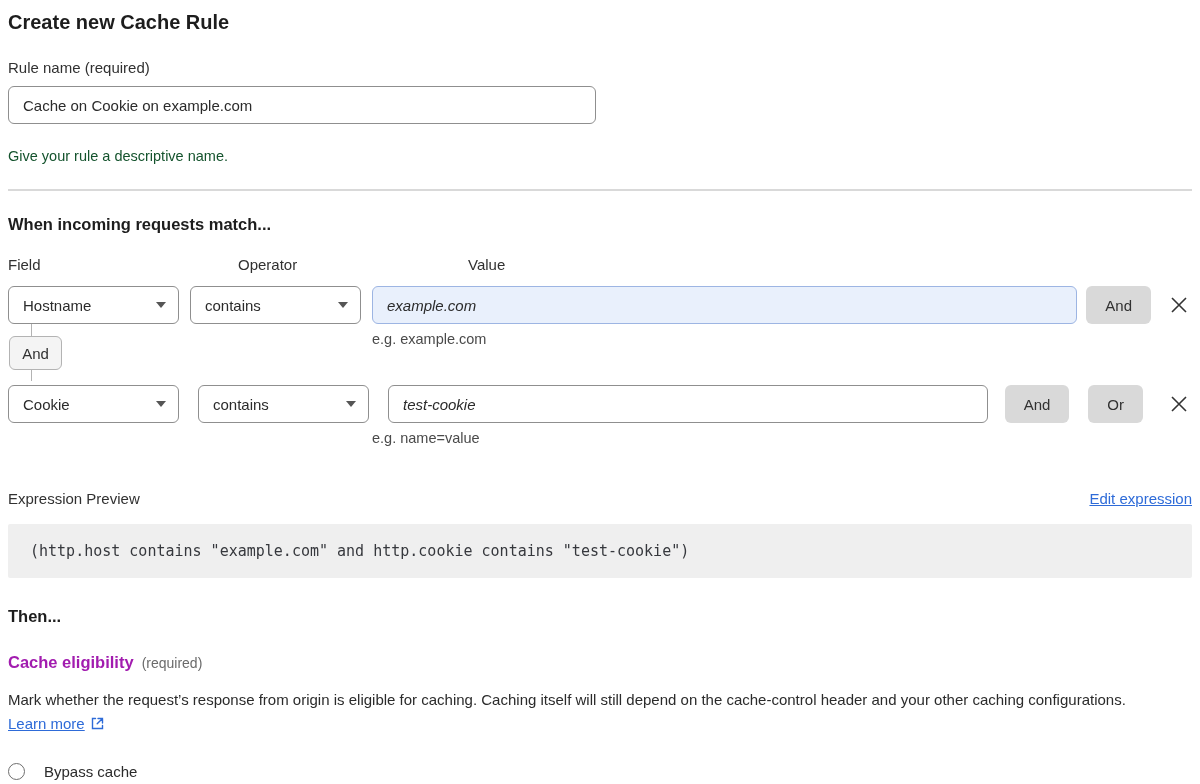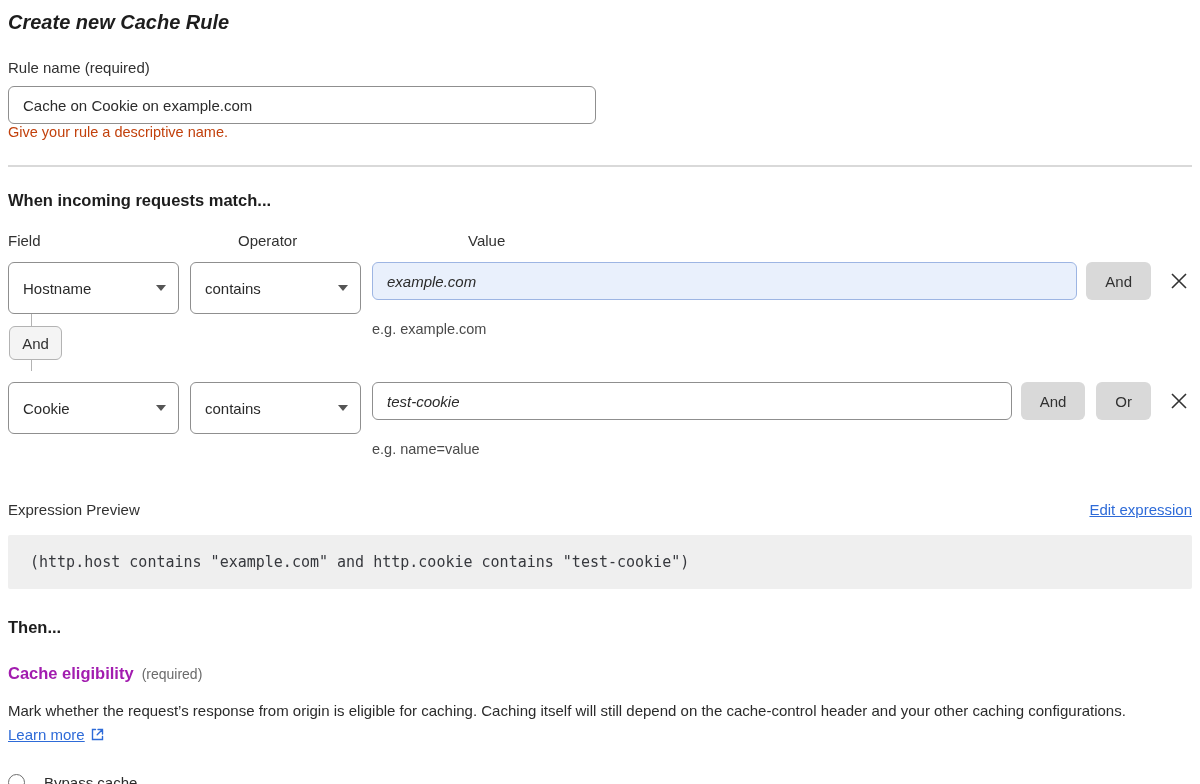--- a/index.html
+++ b/index.html
@@ -4,41 +4,41 @@
 <style>
   * { box-sizing: border-box; }
   html,body { margin:0; padding:0; background:#fff; }
   body {
     font-family:"Liberation Sans", sans-serif;
     color:#2b2b2b;
     width:1200px; height:784px; overflow:hidden;
   }
   .page { padding:8px 8px 0 8px; width:1200px; }
 
-  .page-title { font-size:20px; font-weight:700; color:#1d1d1d; margin:2px 0 0 0; line-height:24px;font-style:italic; }
+  .page-title { font-size:20px; font-weight:700; color:#1d1d1d; margin:2px 0 0 0; line-height:24px; }
 
   .field-label { display:block; font-size:15px; color:#313131; margin-top:25px; }
   .text-input {
     margin-top:10px; width:588px; height:38px; border:1px solid #8f8f8f; border-radius:6px;
     padding:0 14px; font-size:15px; font-family:"Liberation Sans", sans-serif; color:#2b2b2b;
     background:#fff; outline:none; display:block;
   }
-  .helper-text { font-size:14.5px; color:#c2410c; margin-top:0; }
+  .helper-text { font-size:14.5px; color:#14532d; margin-top:24px; }
 
   .divider { border:none; border-top:2px solid #d9d9d9; margin:25px 0 0 0; }
 
   .section-heading { font-size:16.5px; font-weight:700; color:#1d1d1d; margin:24px 0 0 0; }
 
   .col-labels { display:flex; margin-top:22px; font-size:15px; color:#313131;gap:48px; }
   .col-labels .c1 { width:182px; }
   .col-labels .c2 { width:182px; }
 
   .cond-row { display:flex; margin-top:13px; align-items:flex-start; }
   .select-box {
-    width:171px; height:52px; border:1px solid #8f8f8f; border-radius:6px; background:#fff;
+    width:171px; height:38px; border:1px solid #8f8f8f; border-radius:6px; background:#fff;
     display:flex; align-items:center; justify-content:space-between; padding:0 12px 0 14px;
     font-size:15px; color:#2b2b2b; cursor:pointer; flex:none; margin-right:11px;
   }
   .caret { width:0; height:0; border-left:5px solid transparent; border-right:5px solid transparent; border-top:6px solid #555; }
   .value-input {
     height:38px; border:1px solid #8f8f8f; border-radius:6px; background:#fff;
     padding:0 14px; font-size:15px; font-family:"Liberation Sans", sans-serif; color:#2b2b2b;
     outline:none; flex:1 1 auto; min-width:0;font-style:italic;
   }
   .value-input.focused { background:#e9f0fc; border-color:#9db5e3; }
@@ -126,21 +126,21 @@
         <path d="M3 3 L17 17 M17 3 L3 17" stroke="#333" stroke-width="1.6" fill="none"></path>
       </svg>
     </button>
   </div>
 
   <div class="inter-row">
     <div class="hint-text">e.g. example.com</div>
     <button class="connector-btn">And</button>
   </div>
 
-  <div class="cond-row" style="margin-top:11px;">
+  <div class="cond-row" style="margin-top:4px;gap:8px;">
     <div class="select-box">
       <span>Cookie</span>
       <span class="caret"></span>
     </div>
     <div class="select-box">
       <span>contains</span>
       <span class="caret"></span>
     </div>
     <input class="value-input" type="text" value="test-cookie" style="">
     <button class="logic-btn">And</button>

